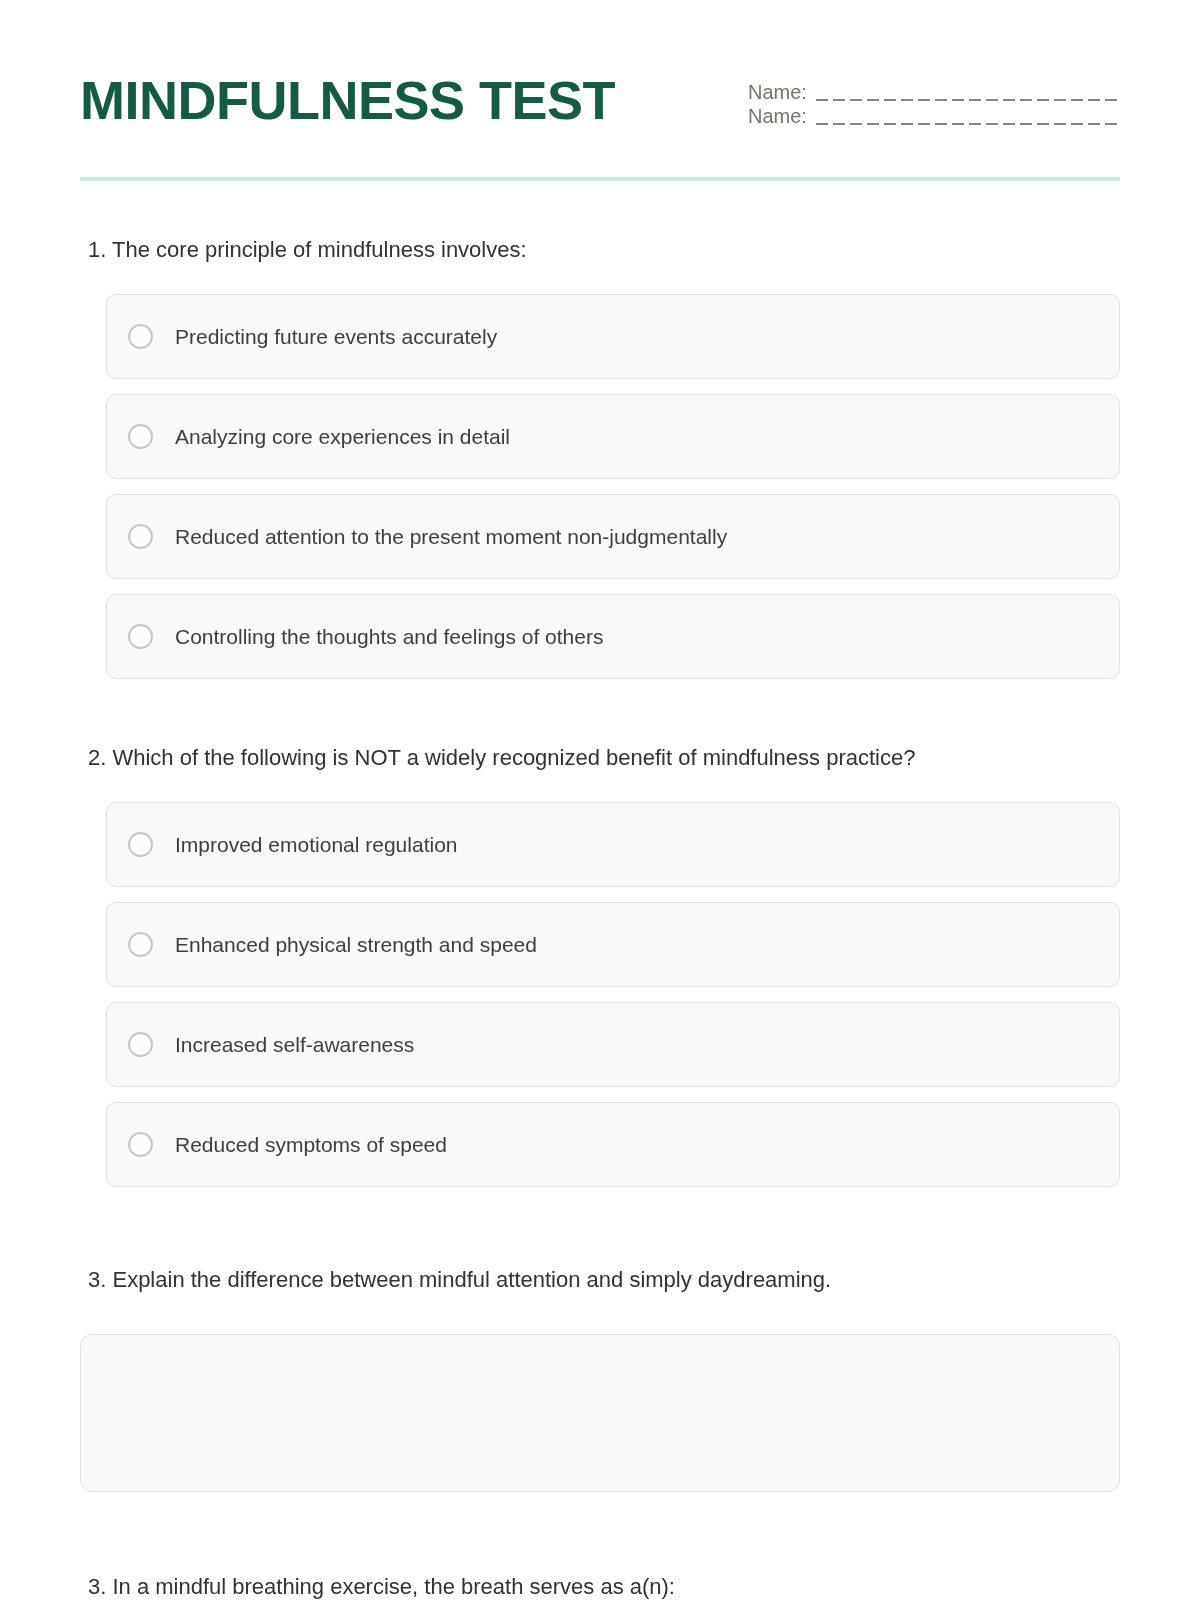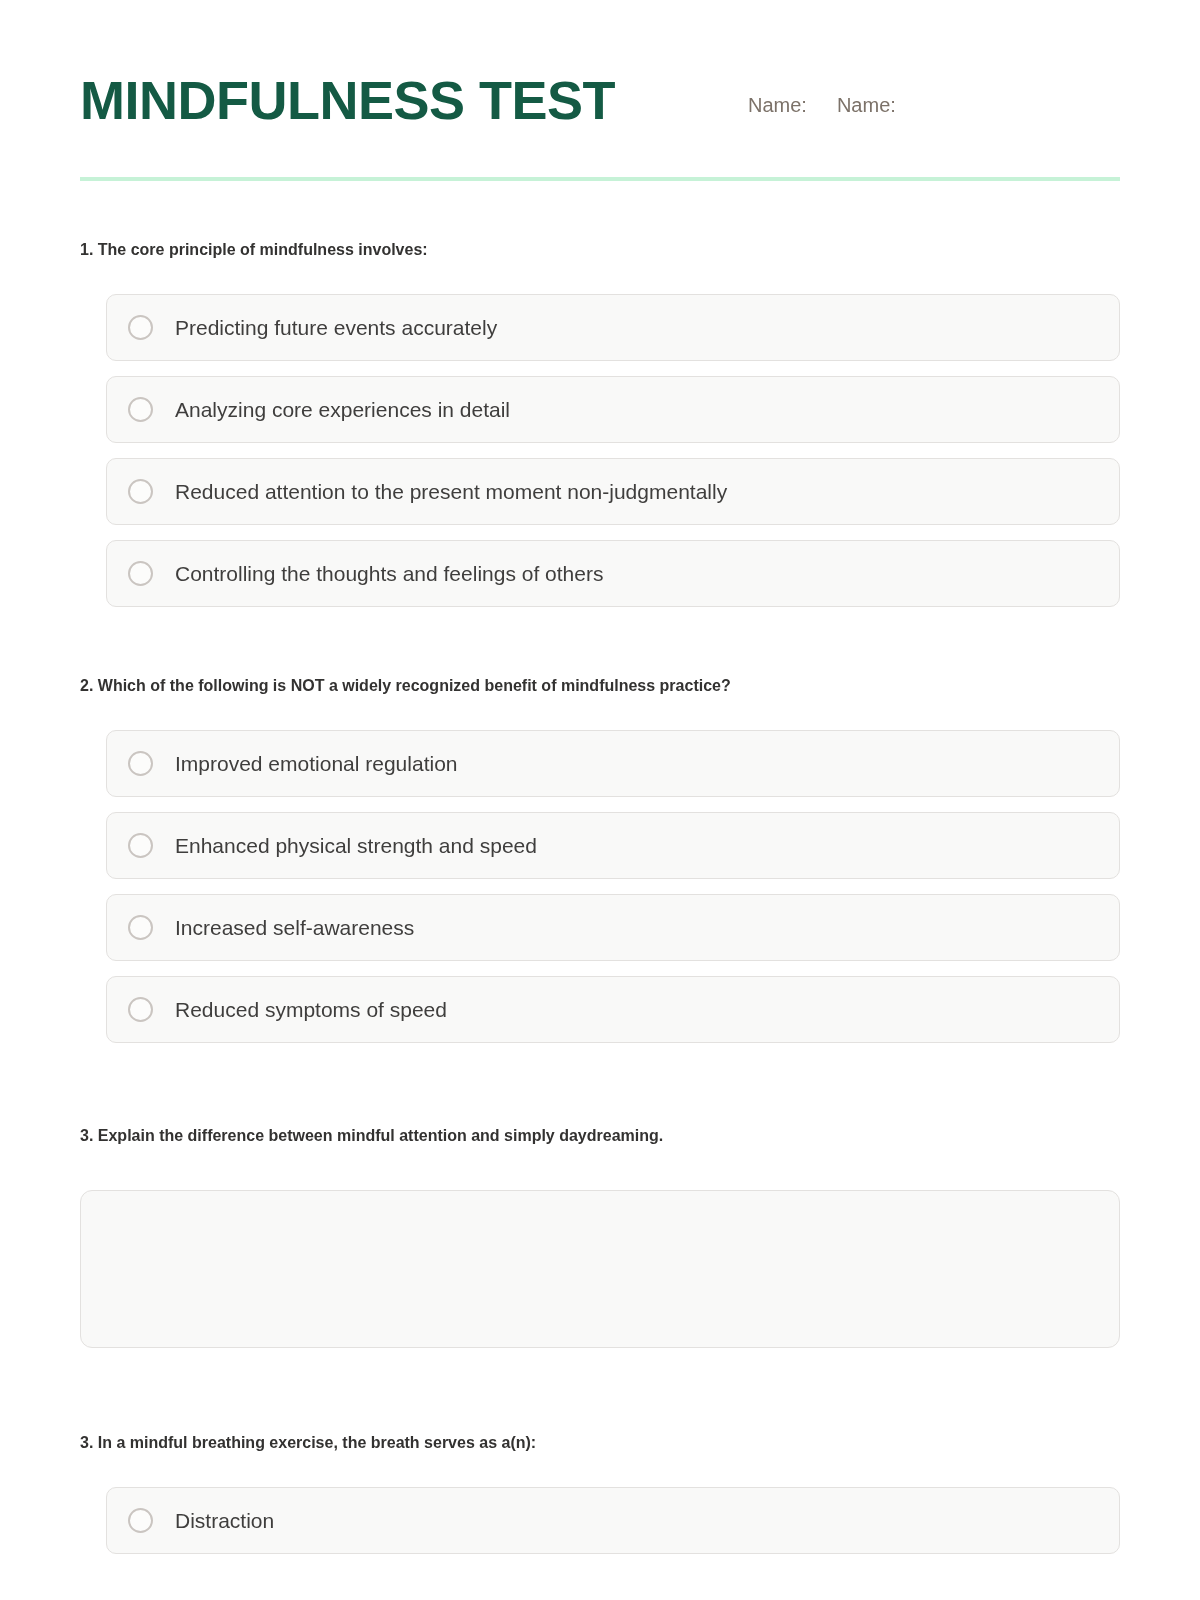--- a/index.html
+++ b/index.html
@@ -19,31 +19,31 @@
   body{
     width:1200px;height:1600px;overflow:hidden;
     background:var(--page-bg);
     font-family:"Liberation Sans", sans-serif;
   }
   .page{width:1200px;height:1600px;padding:0 80px;overflow:hidden;}
 
   
   .header{
     margin-top:72px;
-    display:flex;justify-content:space-between;align-items:center;
+    display:flex;justify-content:space-between;align-items:flex-start;
   }
   .title{
     margin:0;
     font-size:54px;line-height:1.05;font-weight:700;
     letter-spacing:-0.5px;
     color:var(--title-green);
   }
   .fields{
     width:372px;margin-top:6px;
-    display:flex;flex-direction:row;gap:21px;
+    display:flex;flex-direction:column;
   }
   .field-row{
     display:flex;align-items:flex-end;
     font-size:20px;color:var(--label-gray);
     height:24px;
   }
   .field-label{flex:0 0 auto;line-height:1;}
   .field-line{
     flex:1 1 auto;height:2px;margin-left:9px;margin-bottom:1px;
     background:repeating-linear-gradient(90deg,var(--line-gray) 0 12px,transparent 12px 17px);
@@ -55,28 +55,28 @@
     background:var(--divider-mint);
   }
 
   
   .question{margin:0;}
   .question:nth-of-type(1){margin-top:50px;}
   .question:nth-of-type(2){margin-top:60px;}
   .question:nth-of-type(3){margin-top:74px;}
   .question:nth-of-type(4){margin-top:76px;}
   .q-heading{
-    margin:0;max-width:950px;
-    font-size:16px;font-weight:700;line-height:37px;
+    margin:8px;max-width:950px;
+    font-size:22px;font-weight:400;line-height:37px;
     color:var(--heading-color);
   }
   .options{margin-top:26px;margin-left:26px;}
   .option-box{
     display:flex;align-items:center;
-    height:67px;margin-bottom:15px;
+    height:85px;margin-bottom:15px;
     padding-left:21px;
     background:var(--box-bg);
     border:1.5px solid var(--box-border);
     border-radius:10px;
     cursor:pointer;
   }
   .radio{
     flex:0 0 auto;
     width:25px;height:25px;border-radius:50%;
     border:2.5px solid var(--radio-border);

